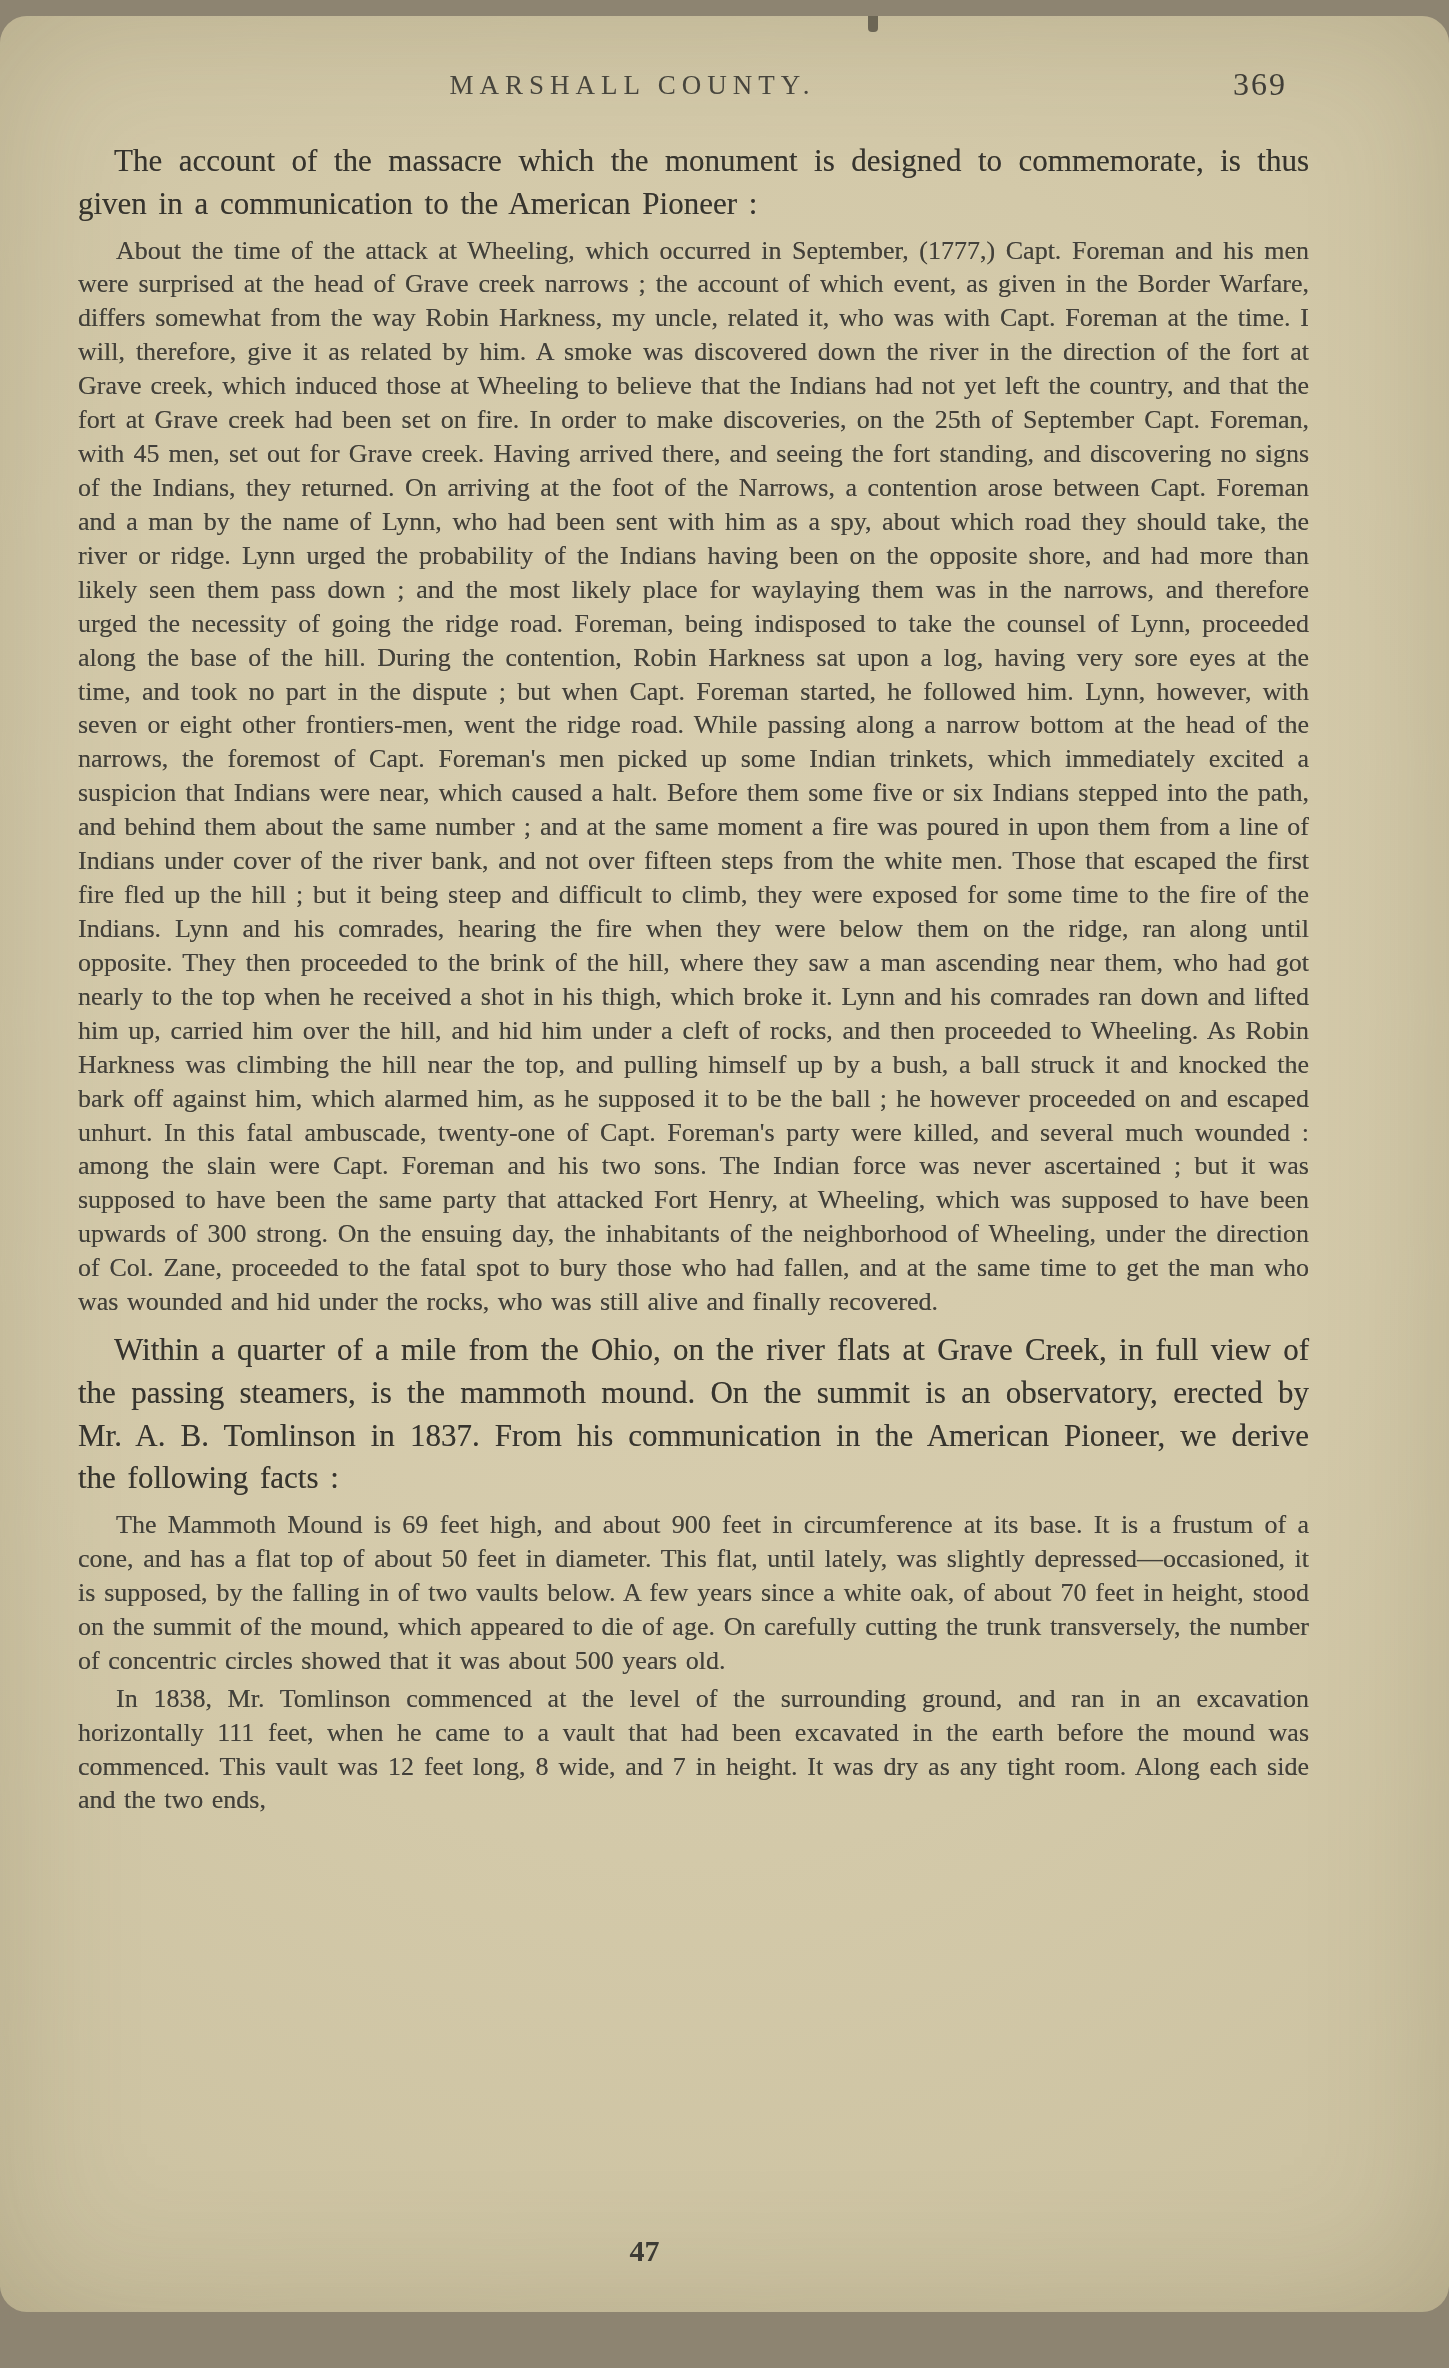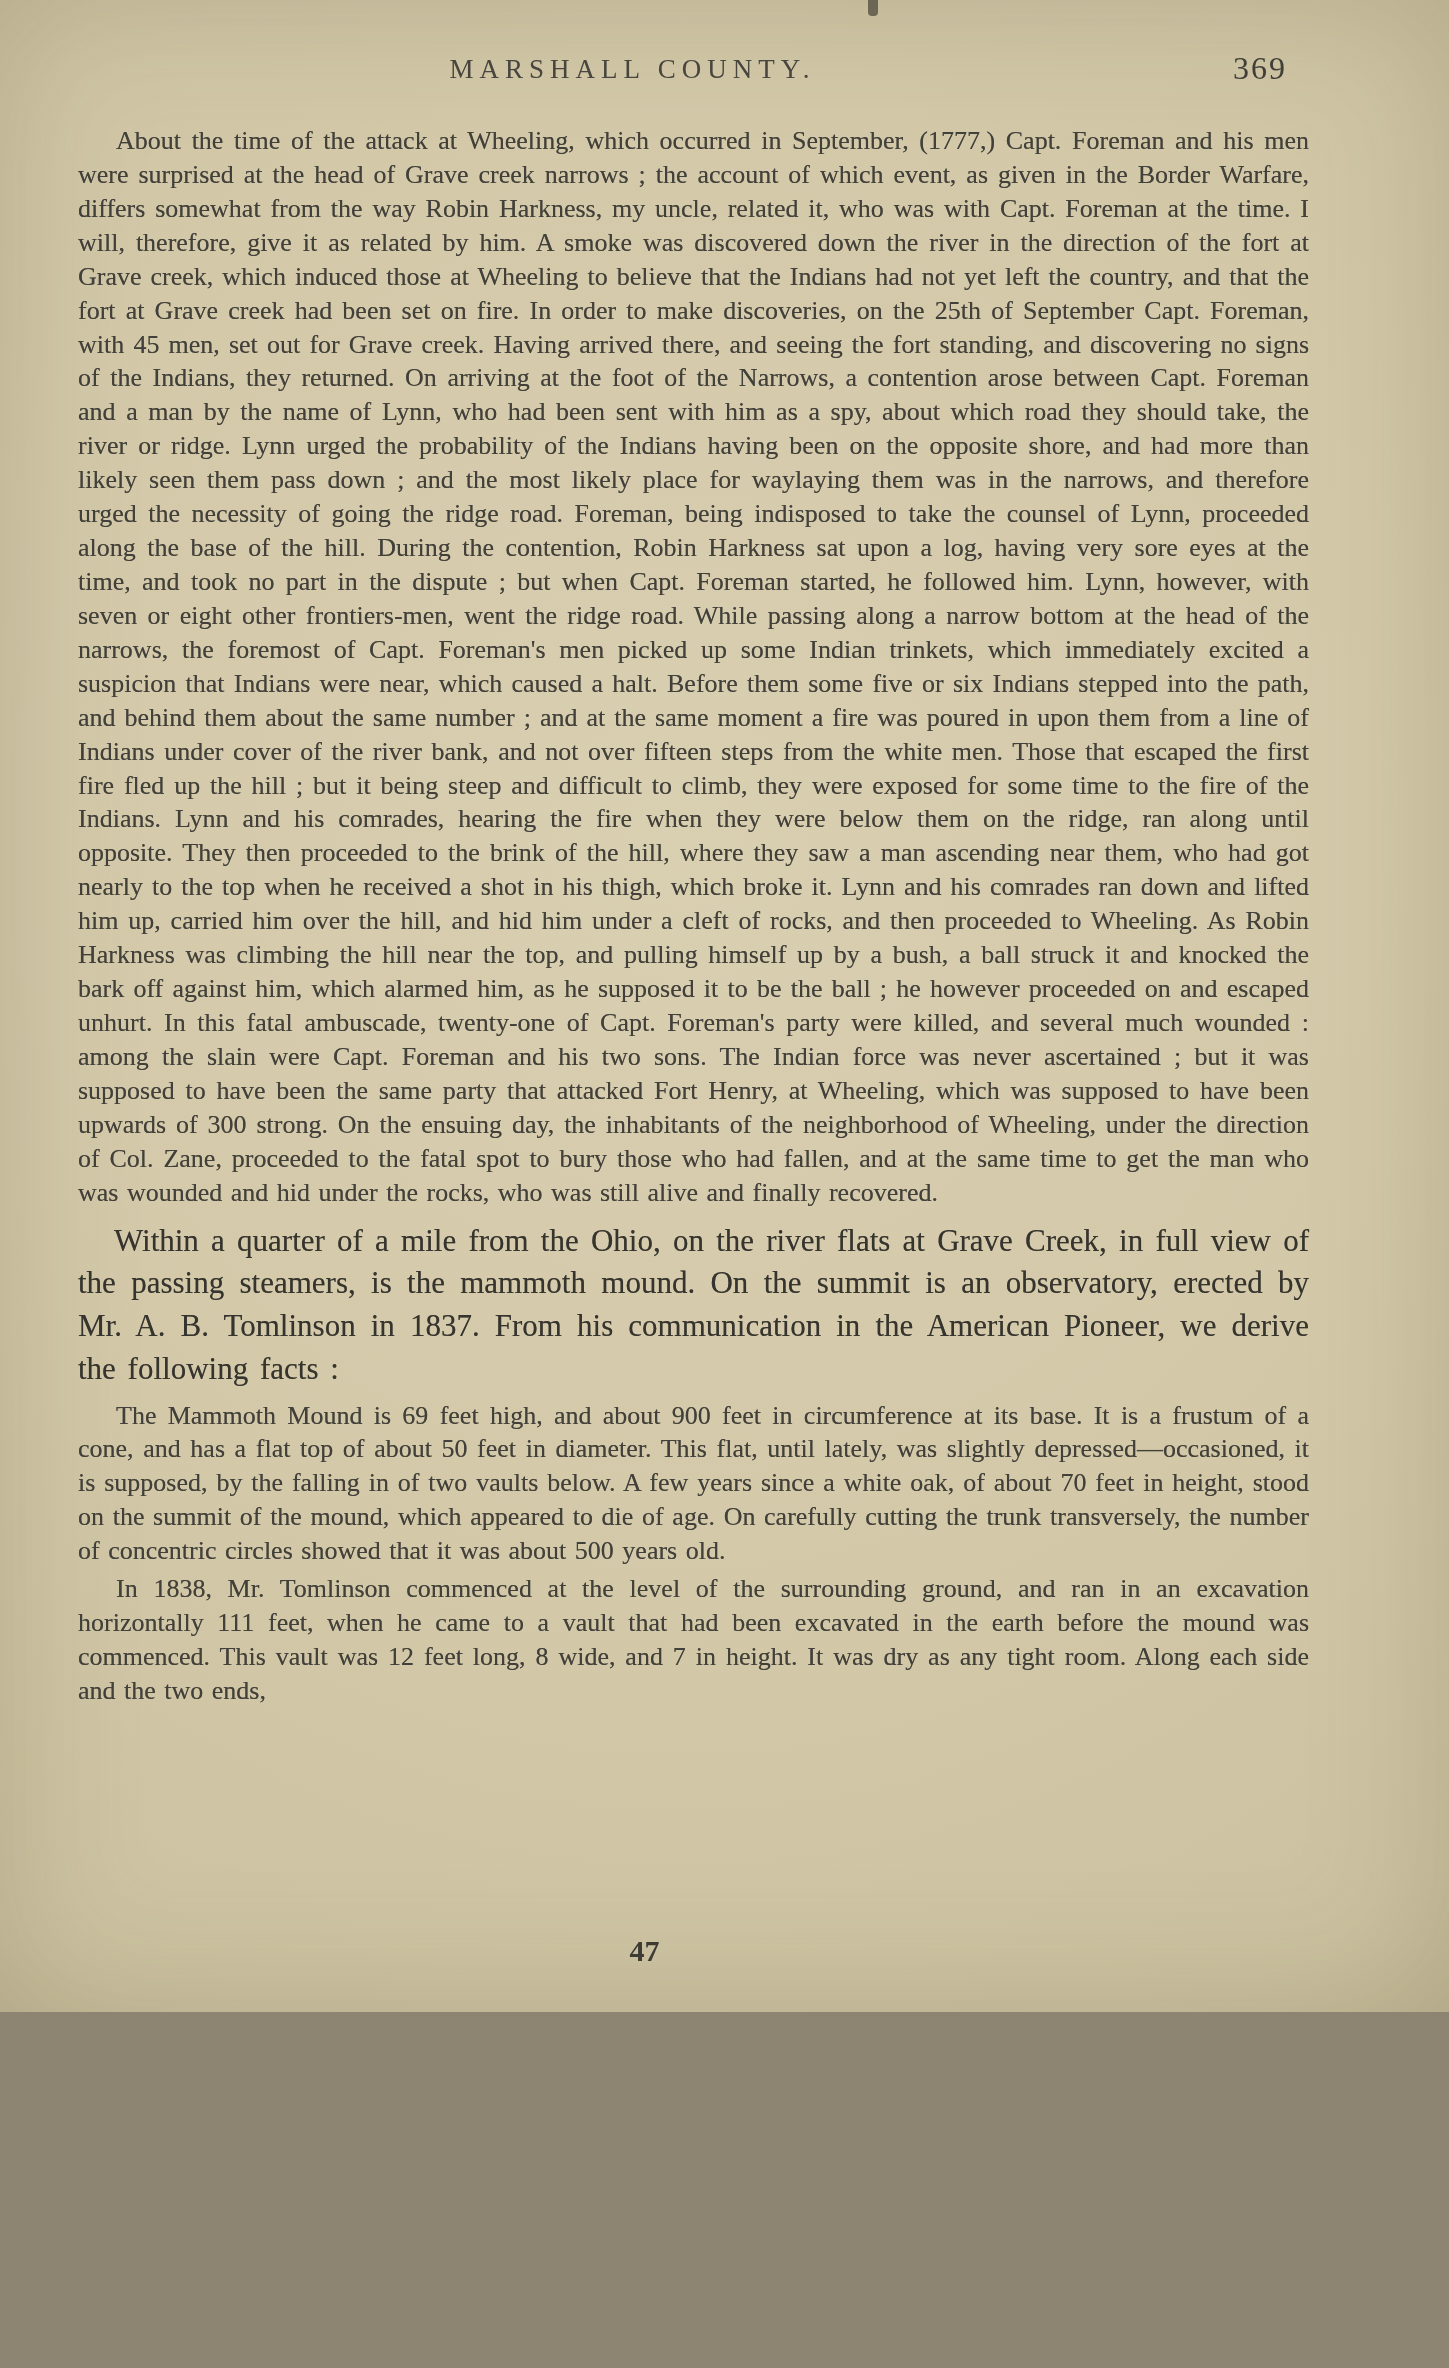--- a/index.html
+++ b/index.html
@@ -4,27 +4,28 @@
 <style>
   * { box-sizing: border-box; }
   html, body {
     margin: 0; padding: 0;
     background: #8d8471;
     font-family: "Liberation Serif", "DejaVu Serif", serif;
   }
   .page {
     position: relative;
     width: 1449px;
-    height: 2012px;
+    height: 2296px;
     overflow: hidden;
-    margin: 0 auto;
+    margin: 16px auto;
     background: radial-gradient(ellipse 115% 85% at 47% 42%,
       #d9cfb1 0%, #d3c9a9 45%, #ccc2a1 75%, #beb392 96%, #b2a784 100%);
     box-shadow: inset 0 0 140px rgba(92, 80, 52, 0.22);
     color: #403e37;
+    border-radius: 27px;
   }
   .scan-notch {
     position: absolute;
     top: 0; left: 868px;
     width: 10px; height: 16px;
     background: #4e4a3e;
     opacity: 0.75;
     border-radius: 0 0 4px 4px;
   }
   .header {
@@ -86,20 +87,21 @@
 <div class="page">
 
   <div class="scan-notch"></div>
 
   <div class="header">
     <span class="running-title">MARSHALL COUNTY.</span>
     <span class="folio-top">369</span>
   </div>
 
   <div class="content">
+    <p class="lead">The account of the massacre which the monument is designed to commemorate, is thus given in a communication to the American Pioneer :</p>
     <p class="body-text">About the time of the attack at Wheeling, which occurred in September, (1777,) Capt. Foreman and his men were surprised at the head of Grave creek narrows ; the account of which event, as given in the Border Warfare, differs somewhat from the way Robin Harkness, my uncle, related it, who was with Capt. Foreman at the time. I will, therefore, give it as related by him. A smoke was discovered down the river in the direction of the fort at Grave creek, which induced those at Wheeling to believe that the Indians had not yet left the country, and that the fort at Grave creek had been set on fire. In order to make discoveries, on the 25th of September Capt. Foreman, with 45 men, set out for Grave creek. Having arrived there, and seeing the fort standing, and discovering no signs of the Indians, they returned. On arriving at the foot of the Narrows, a contention arose between Capt. Foreman and a man by the name of Lynn, who had been sent with him as a spy, about which road they should take, the river or ridge. Lynn urged the probability of the Indians having been on the opposite shore, and had more than likely seen them pass down ; and the most likely place for waylaying them was in the narrows, and therefore urged the necessity of going the ridge road. Foreman, being indisposed to take the counsel of Lynn, proceeded along the base of the hill. During the contention, Robin Harkness sat upon a log, having very sore eyes at the time, and took no part in the dispute ; but when Capt. Foreman started, he followed him. Lynn, however, with seven or eight other frontiers-men, went the ridge road. While passing along a narrow bottom at the head of the narrows, the foremost of Capt. Foreman's men picked up some Indian trinkets, which immediately excited a suspicion that Indians were near, which caused a halt. Before them some five or six Indians stepped into the path, and behind them about the same number ; and at the same moment a fire was poured in upon them from a line of Indians under cover of the river bank, and not over fifteen steps from the white men. Those that escaped the first fire fled up the hill ; but it being steep and difficult to climb, they were exposed for some time to the fire of the Indians. Lynn and his comrades, hearing the fire when they were below them on the ridge, ran along until opposite. They then proceeded to the brink of the hill, where they saw a man ascending near them, who had got nearly to the top when he received a shot in his thigh, which broke it. Lynn and his comrades ran down and lifted him up, carried him over the hill, and hid him under a cleft of rocks, and then proceeded to Wheeling. As Robin Harkness was climbing the hill near the top, and pulling himself up by a bush, a ball struck it and knocked the bark off against him, which alarmed him, as he supposed it to be the ball ; he however proceeded on and escaped unhurt. In this fatal ambuscade, twenty-one of Capt. Foreman's party were killed, and several much wounded : among the slain were Capt. Foreman and his two sons. The Indian force was never ascertained ; but it was supposed to have been the same party that attacked Fort Henry, at Wheeling, which was supposed to have been upwards of 300 strong. On the ensuing day, the inhabitants of the neighborhood of Wheeling, under the direction of Col. Zane, proceeded to the fatal spot to bury those who had fallen, and at the same time to get the man who was wounded and hid under the rocks, who was still alive and finally recovered.</p>
     <p class="lead">Within a quarter of a mile from the Ohio, on the river flats at Grave Creek, in full view of the passing steamers, is the mammoth mound. On the summit is an observatory, erected by Mr. A. B. Tomlinson in 1837. From his communication in the American Pioneer, we derive the following facts :</p>
     <p class="body-text">The Mammoth Mound is 69 feet high, and about 900 feet in circumference at its base. It is a frustum of a cone, and has a flat top of about 50 feet in diameter. This flat, until lately, was slightly depressed—occasioned, it is supposed, by the falling in of two vaults below. A few years since a white oak, of about 70 feet in height, stood on the summit of the mound, which appeared to die of age. On carefully cutting the trunk transversely, the number of concentric circles showed that it was about 500 years old.</p>
     <p class="body-text">In 1838, Mr. Tomlinson commenced at the level of the surrounding ground, and ran in an excavation horizontally 111 feet, when he came to a vault that had been excavated in the earth before the mound was commenced. This vault was 12 feet long, 8 wide, and 7 in height. It was dry as any tight room. Along each side and the two ends,</p>
   </div>
 
   <div class="footer">
     <span>47</span>
   </div>
 

